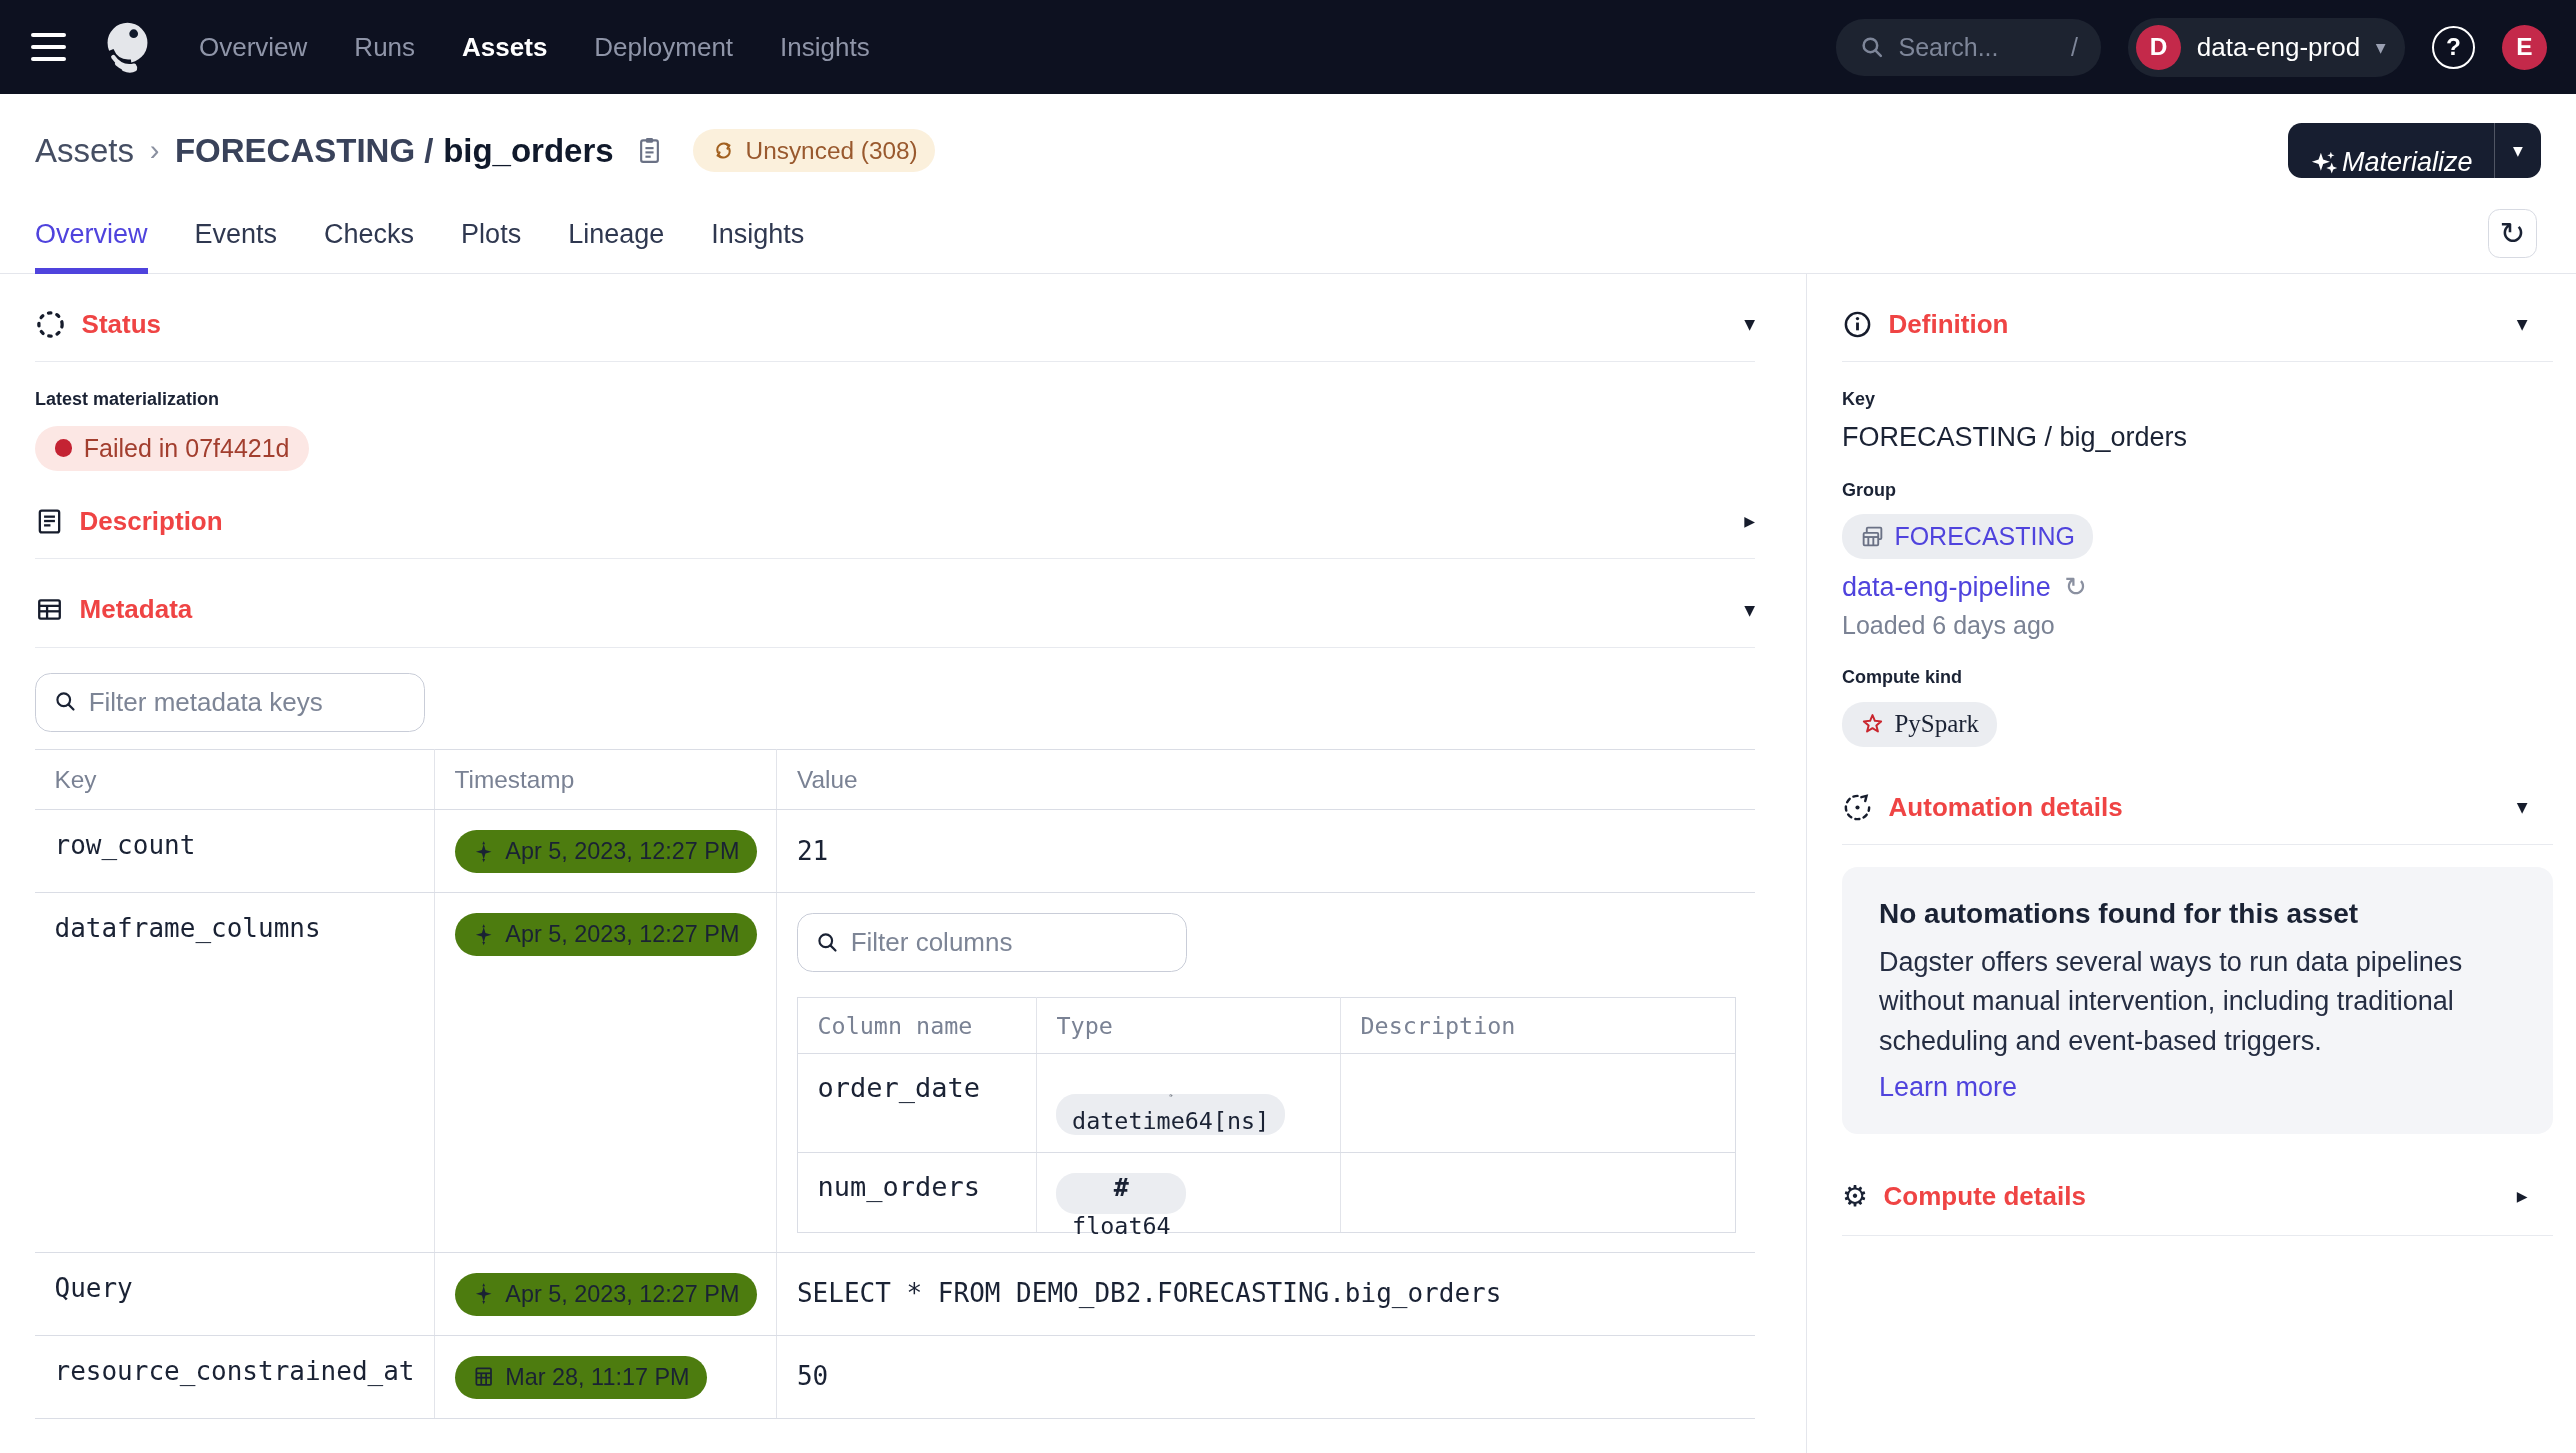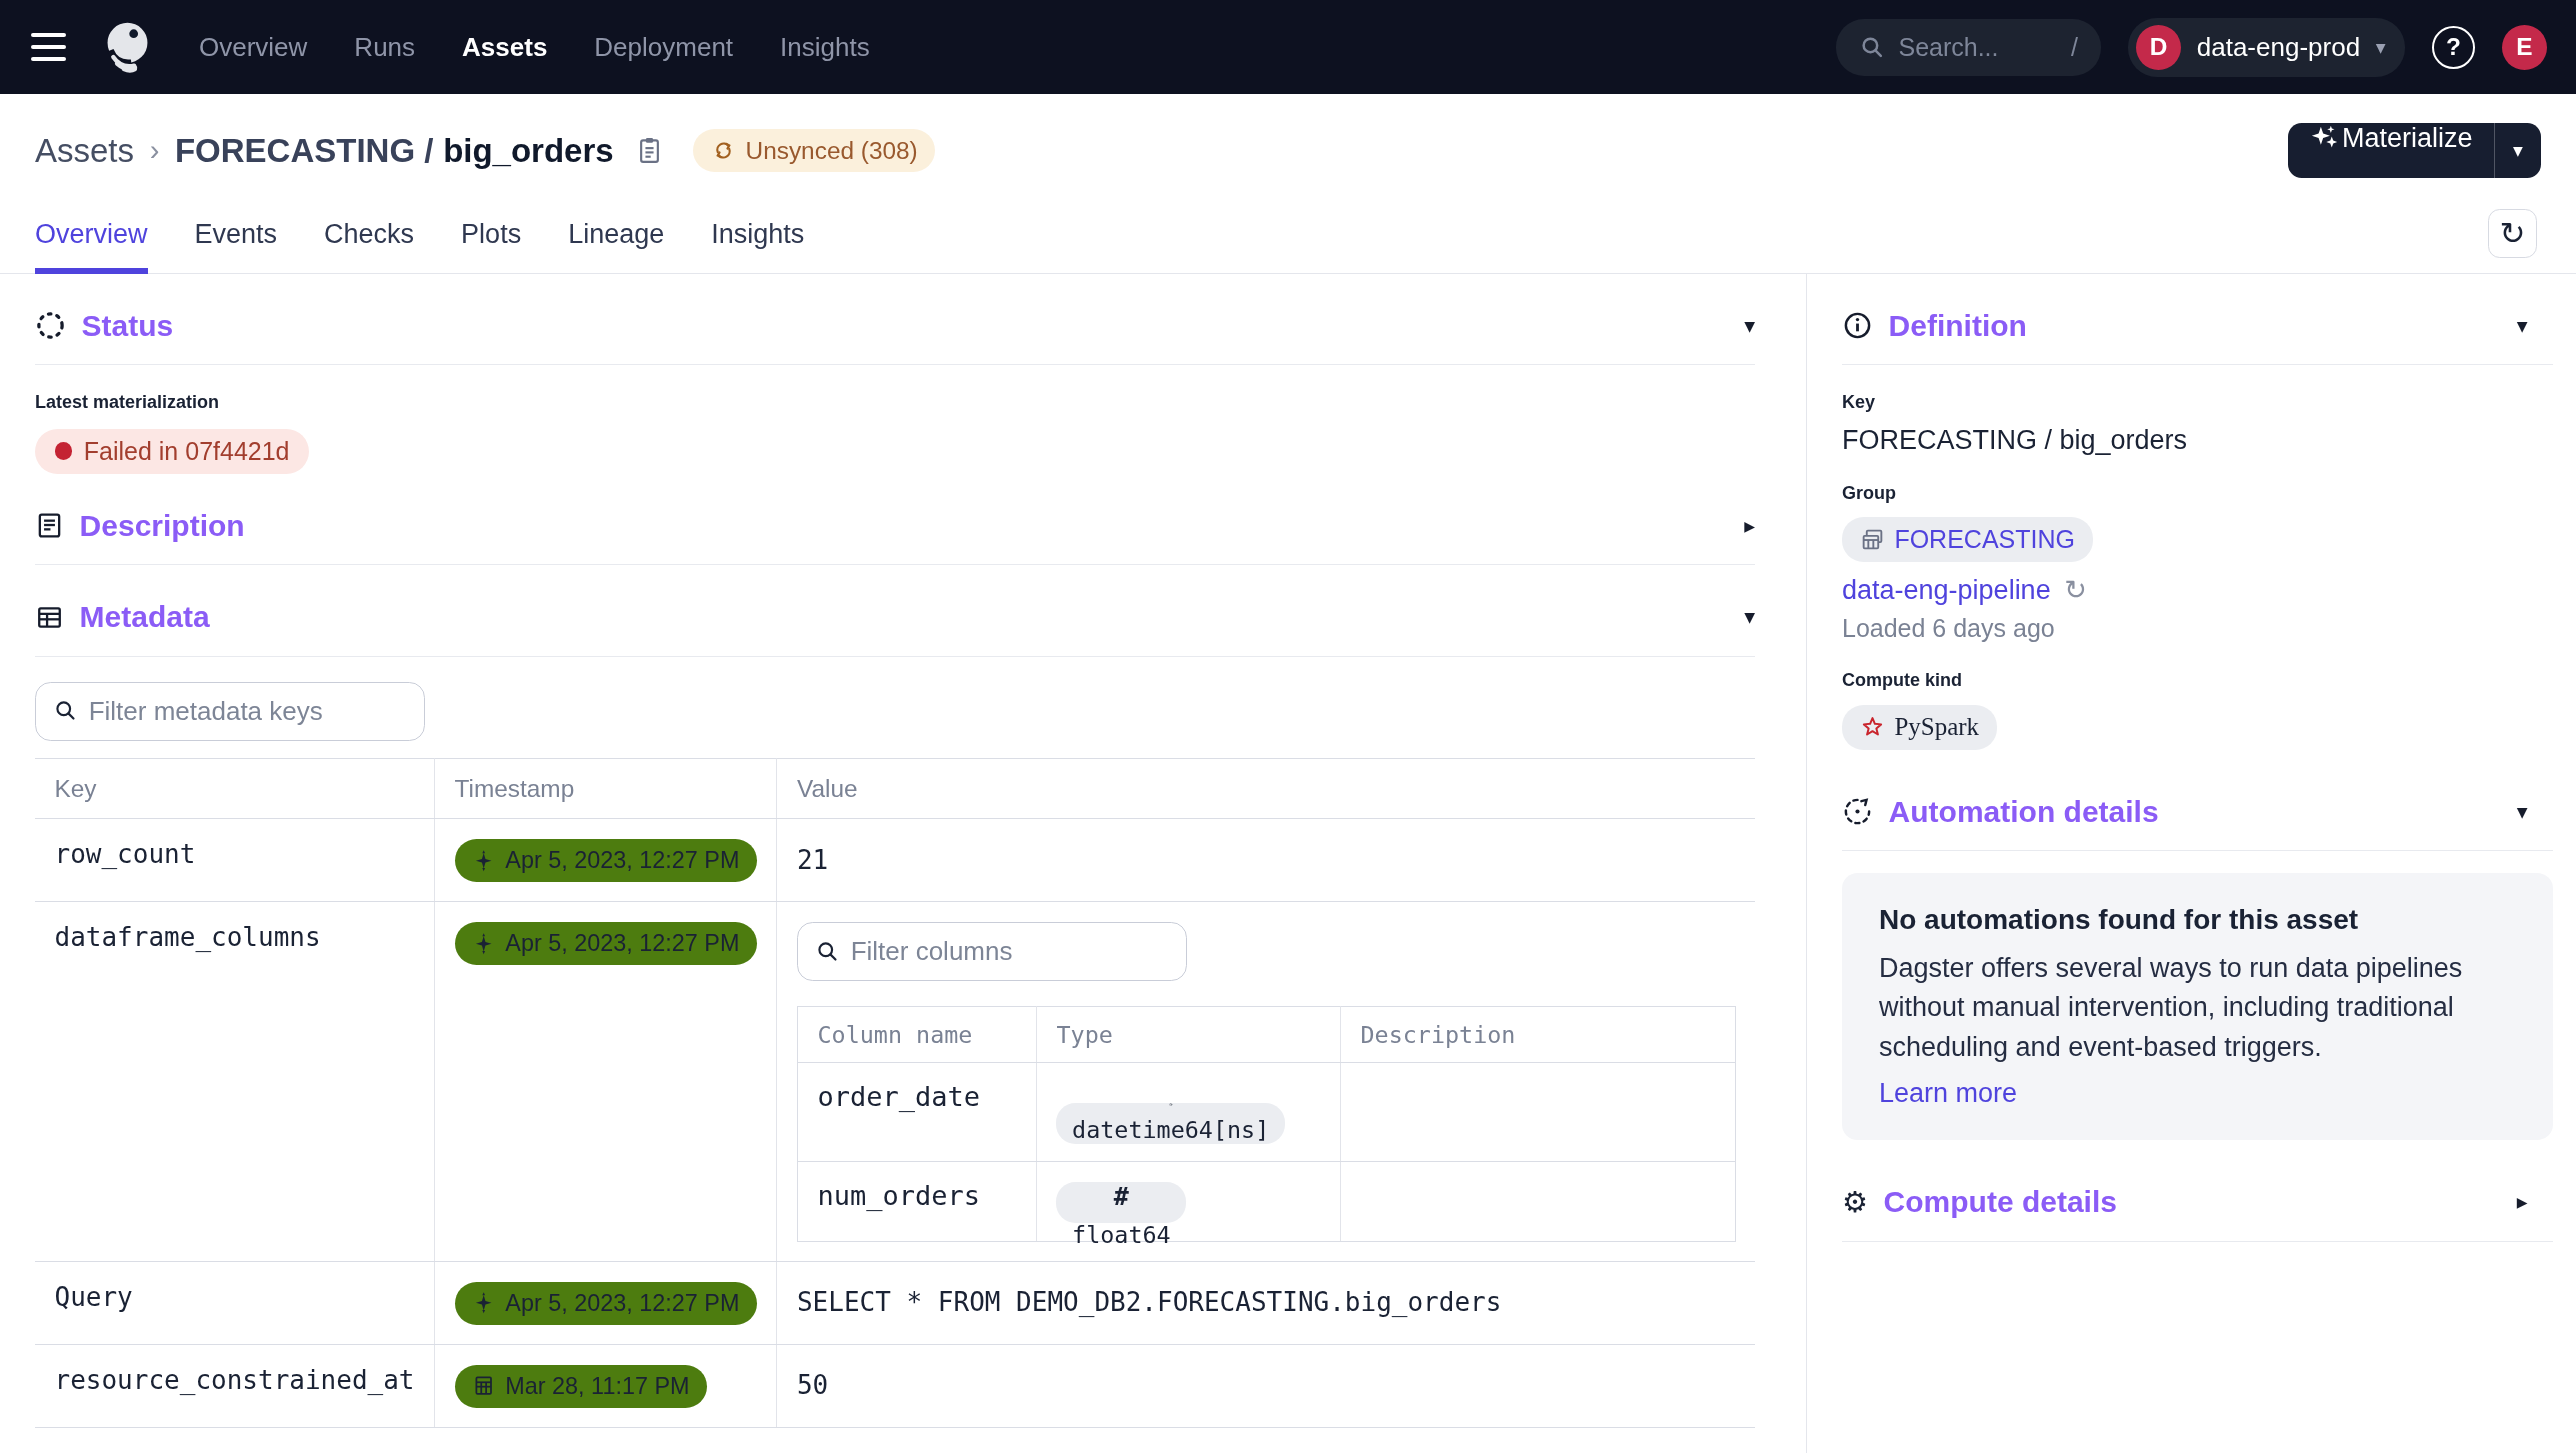--- a/index.html
+++ b/index.html
@@ -30,37 +30,37 @@
   
   .page-header { display: flex; align-items: center; padding: 29px 35px 5.9px 35px; }
   .breadcrumb { display: flex; align-items: center; gap: 15.6px; font-size: 33px; }
   .crumb-root { color: #454E63; cursor: pointer; }
   .crumb-sep { color: #8A90A0; font-size: 29px; }
   .crumb-group { color: #39425A; font-weight: 700; }
   .crumb-leaf { color: #10192B; font-weight: 700; margin-left: -5.9px; }
   .copy-btn { margin-left: 5.9px; cursor: pointer; display: flex; }
   .unsynced-badge { margin-left: 29px; display: inline-flex; align-items: center; gap: 9.8px; background: #FBF0DC; color: #99592E; border-radius: 21.5px; height: 43px; padding: 0 17.6px; font-size: 24.4px; cursor: pointer; }
   .materialize-wrap { margin-left: auto; display: flex; height: 55px; border-radius: 13.7px; overflow: hidden; background: #171E30; color: #fff; cursor: pointer; }
-  .materialize-main { display: flex; align-items: flex-start; gap: 3px; padding: 0 21.5px; font-size: 27px; }
+  .materialize-main { display: flex; align-items: flex-end; gap: 3px; padding: 0 21.5px; font-size: 27px; font-style: italic; }
   .materialize-caret { width: 47px; display: flex; align-items: center; justify-content: center; border-left: 1px solid rgba(255,255,255,.25); font-size: 19.5px; }
 
   
   .tabs-row { position: relative; margin-top: 11.7px; border-bottom: 1px solid #E4E6EC; padding-left: 35px; display: flex; gap: 47px; height: 78px; }
   .tab { display: flex; align-items: center; font-size: 27px; color: #2F3850; cursor: pointer; position: relative; }
   .tab.active { color: #4F43DD; }
   .tab.active::after { content: ""; position: absolute; left: 0; right: 0; bottom: -1px; height: 5.9px; background: #4F43DD; }
   .refresh-btn { position: absolute; right: 39px; top: 13.7px; width: 49px; height: 49px; border: 1px solid #D7DAE2; border-radius: 11.7px; background: #fff; display: flex; align-items: center; justify-content: center; font-size: 31px; color: #1A2234; cursor: pointer; }
 
   
   .content { display: flex; align-items: stretch; min-height: 1176px; }
   .main { width: 1807px; border-right: 1px solid #E4E6EC; padding: 0 51px 39px 35px; }
   .sidebar { flex: 1; padding: 0 23.4px 39px 35px; }
 
   .section-header { display: flex; align-items: center; gap: 15.6px; padding-top: 35px; }
-  .section-header .title { font-size: 30px; font-weight: 700; color: #8b5cf6; }
+  .section-header .title { font-size: 26px; font-weight: 700; color: #ef4444; }
   .section-caret { margin-left: auto; font-size: 21.5px; color: #161C2C; cursor: pointer; }
   .sidebar .section-caret { margin-right: 25px; }
   .divider { border-bottom: 1px solid #E8EAEF; margin-top: 21.5px; }
 
   .sub-label { font-weight: 700; font-size: 18px; margin-top: 27px; }
   .failed-badge { margin-top: 15.6px; display: inline-flex; align-items: center; gap: 11.7px; background: #FCE7E4; color: #A23E2E; border-radius: 23.4px; height: 45px; padding: 0 19.5px; font-size: 25px; }
   .failed-dot { width: 17.6px; height: 17.6px; border-radius: 50%; background: #C42333; }
 
   .filter-field { margin-top: 25px; width: 390px; height: 59px; border: 1px solid #C9CDD8; border-radius: 15.6px; display: flex; align-items: center; gap: 11.7px; padding: 0 17.6px; background: #fff; }
   .filter-field input { flex: 1; min-width: 0; border: none; outline: none; font-size: 26px; color: #1A2234; font-family: "Liberation Sans", sans-serif; }

